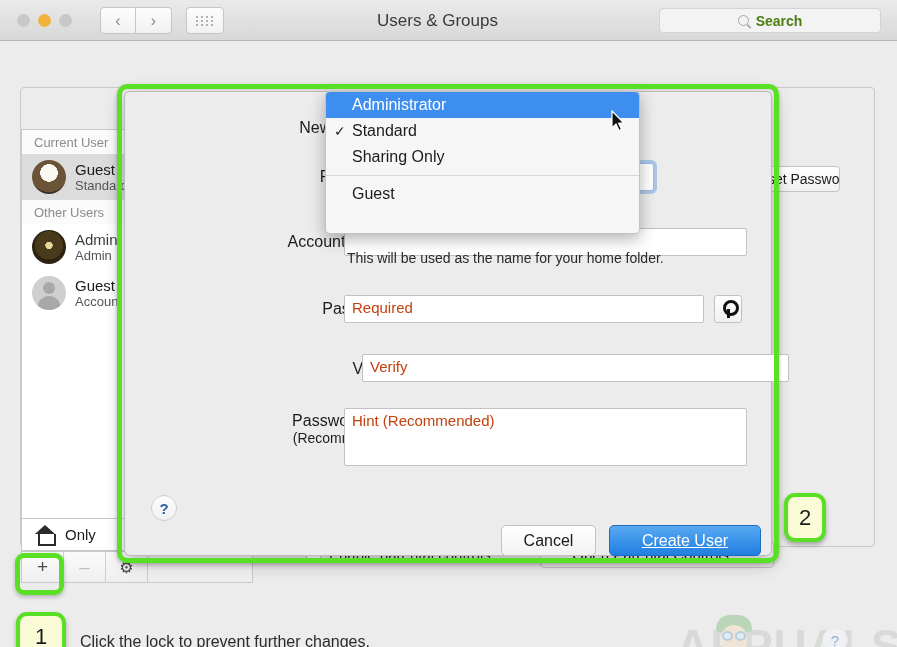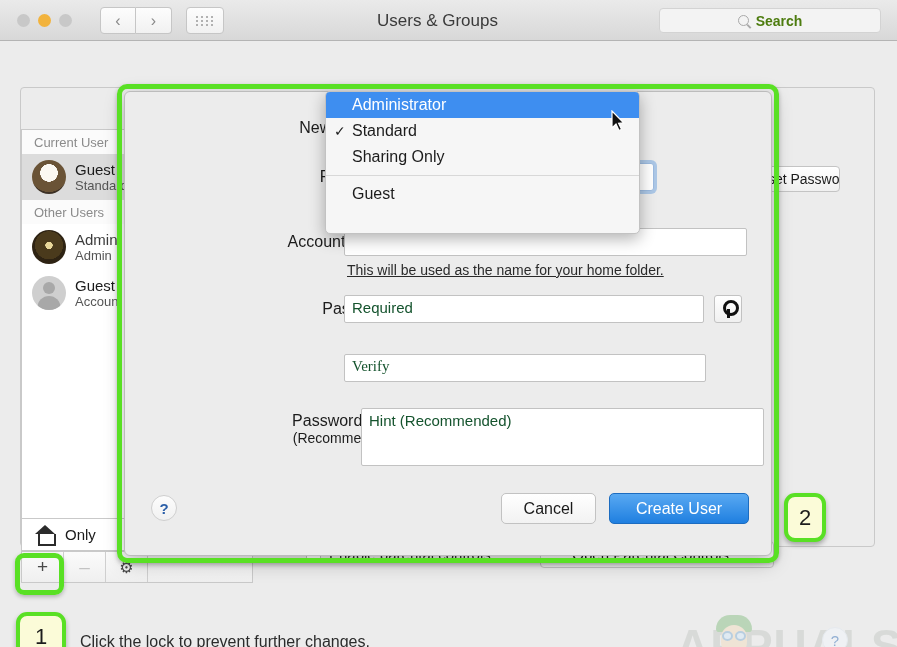--- a/index.html
+++ b/index.html
@@ -130,21 +130,21 @@
     box-shadow: 0 6px 20px rgba(0,0,0,.28);
   }
   .row { position: absolute; display: flex; align-items: flex-start; }
   .f-label { font-size: 16px; color: #1c1c1c; text-align: right; }
   .f-sub   { font-size: 14px; color: #1c1c1c; text-align: right; }
 
   .tf {
     background: #fff; border: 1px solid #c2c2c2; border-radius: 2px;
     font-size: 15px; color: #1c1c1c; padding: 3px 7px;
   }
-  .tf .ph { color: #14532d; }
+  .tf .ph { color: #c2410c; }
   .tf.focused {
     border: 1px solid #9cbbe0;
     box-shadow: 0 0 0 3px rgba(120,170,225,.55);
     border-radius: 3px;
   }
   .helper { font-size: 14px; color: #2a2a2a; }
 
   .keybtn {
     width: 28px; height: 28px; background: linear-gradient(#fff,#f0f0f0);
     border: 1px solid #c2c2c2; border-radius: 3px;
@@ -156,29 +156,29 @@
   .keyglyph::after { content:''; position:absolute; left:3.5px; top:9px; width:3px; height:9px; background:#111; }
 
   .help-circle {
     position: absolute; left: 26px; top: 403px; width: 26px; height: 26px;
     border-radius: 50%; background: linear-gradient(#fdfdfd,#f1f1f1);
     border: 1px solid #cfcfcf; display:flex; align-items:center; justify-content:center;
     font-size: 15px; color: #2b5fa8; font-weight: bold;
   }
   .btn {
     border-radius: 5px; font-size: 16px; height: 31px;
-    display:flex; align-items:center; justify-content:center;
+    display:flex; align-items:center; justify-content:center;margin-top:32px;
   }
   .btn.cancel {
     position: absolute; left: 376px; top: 401px; width: 95px;
     background: linear-gradient(#ffffff,#f2f2f2); border: 1px solid #c2c2c2; color: #1a1a1a;
   }
   .btn.create {
-    position: absolute; left: 484px; top: 401px; width: 140px;
-    background: linear-gradient(#59a9f2,#1f7fe0); border: 1px solid #1c6cc0; color: #ffffff;
+    position: absolute; left: 484px; top: 401px; width: 152px;
+    background: linear-gradient(#59a9f2,#1f7fe0); border: 1px solid #1c6cc0; color: #ffffff; text-decoration: underline;
   }
 
   
   .popup {
     position: absolute; left: 325px; top: 50px; width: 315px; height: 143px;
     background: #f6f6f6; border: 1px solid #c2c2c2; border-radius: 5px;
     box-shadow: 0 5px 16px rgba(0,0,0,.3); overflow: hidden;
   }
   .menu-item {
     height: 26px; display: flex; align-items: center;
@@ -330,44 +330,44 @@
 
       <div class="row" style="left:72px; top:76px; width:200px; justify-content:flex-end;">
         <span class="f-label">Full Name:</span>
       </div>
       <div class="tf focused" style="position:absolute; left:219px; top:71px; width:310px; height:28px;"></div>
 
       <div class="row" style="left:72px; top:141px; width:200px; justify-content:flex-end;">
         <span class="f-label">Account Name:</span>
       </div>
       <div class="tf" style="position:absolute; left:219px; top:136px; width:403px; height:28px;"></div>
-      <div class="helper" style="position:absolute; left:222px; top:170px;text-decoration:underline;">This will be used as the name for your home folder.</div>
+      <div class="helper" style="position:absolute; left:222px; top:158px;">This will be used as the name for your home folder.</div>
 
       <div class="row" style="left:72px; top:208px; width:200px; justify-content:flex-end;">
         <span class="f-label">Password:</span>
       </div>
       <div class="tf" style="position:absolute; left:219px; top:203px; width:360px; height:28px;">
         <span class="ph">Required</span>
       </div>
       <div class="keybtn" style="position:absolute; left:589px; top:203px;">
         <span class="keyglyph"></span>
       </div>
 
       <div class="row" style="left:72px; top:268px; width:200px; justify-content:flex-end;">
         <span class="f-label">Verify:</span>
       </div>
-      <div class="tf" style="position:absolute; left:219px; top:262px; width:362px; height:28px;font-family:Liberation Serif, serif;">
+      <div class="tf" style="position:absolute; left:237px; top:262px; width:427px; height:28px;">
         <span class="ph">Verify</span>
       </div>
 
       <div style="position:absolute; left:72px; top:320px; width:200px; text-align:right;">
         <div class="f-label">Password hint:</div>
         <div class="f-sub">(Recommended)</div>
       </div>
-      <div class="tf" style="position:absolute; left:236px; top:316px; width:403px; height:58px;">
+      <div class="tf" style="position:absolute; left:219px; top:316px; width:403px; height:58px;">
         <span class="ph">Hint (Recommended)</span>
       </div>
 
       <div class="help-circle">?</div>
       <div class="btn cancel">Cancel</div>
       <div class="btn create">Create User</div>
     </div>
 
     <div class="popup">
       <div class="menu-item highlight">

